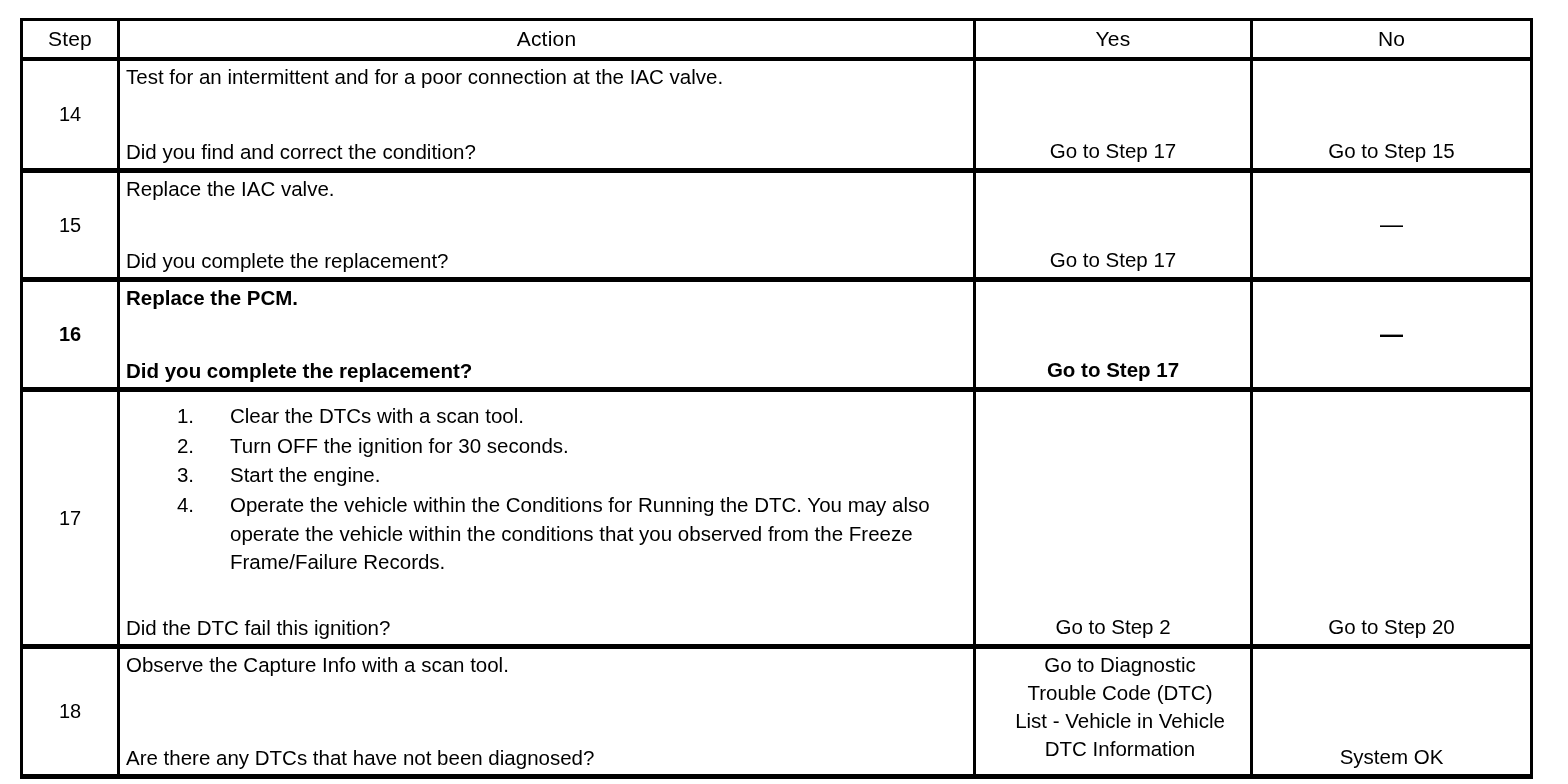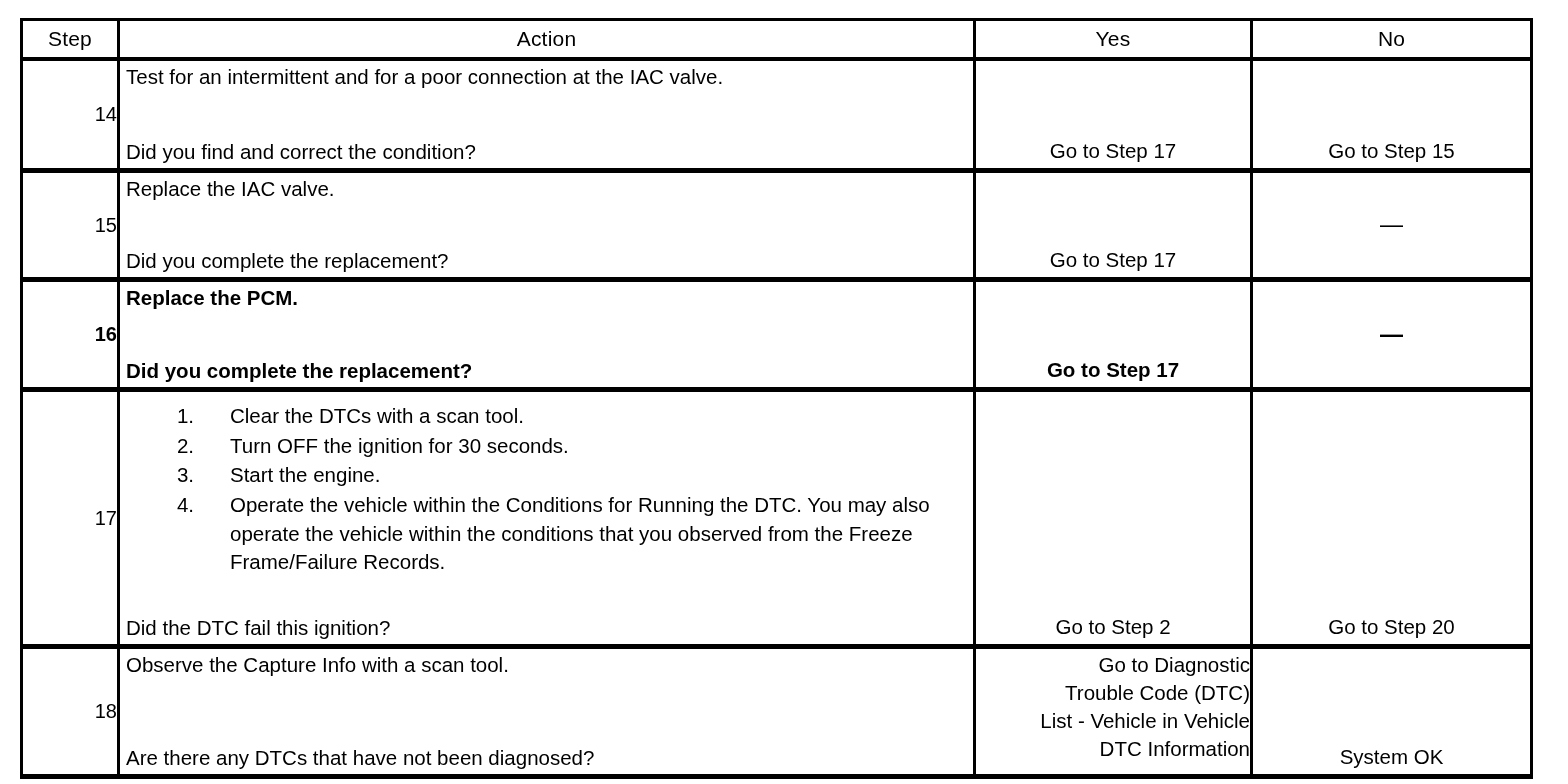--- a/index.html
+++ b/index.html
@@ -53,42 +53,42 @@
     text-align: center;
     vertical-align: middle;
     font-size: 21px;
     font-weight: normal;
     letter-spacing: 0.2px;
     border-bottom-width: 4px;
   }
 
   
   td.step-cell {
-    text-align: right;
+    text-align: center;
     vertical-align: middle;
     font-size: 20px;
     font-weight: normal;
   }
 
   td.action-cell {
     position: relative;
     padding: 0 6px 0 6px;
     font-size: 20.5px;
     line-height: 1.0;
   }
 
   td.branch-cell {
     position: relative;
     text-align: center;
     font-size: 20.5px;
     line-height: 1.12;
   }
 
   td.branch-cell.left-align {
-    text-align: right;
+    text-align: center;
     padding-left: 14px;
   }
 
   
   tr.thick-top > td { border-top-width: 5px; }
   tr.last-row > td  { border-bottom-width: 5px; margin-top: 12px; }
 
   
   .line-top {
     display: block;

